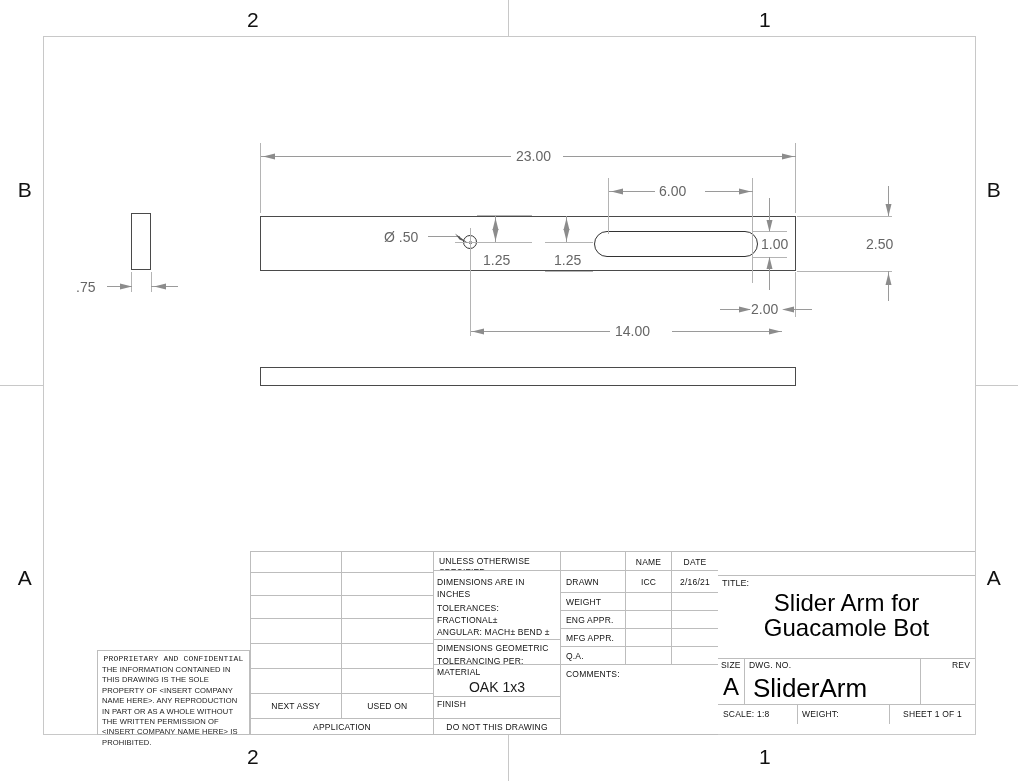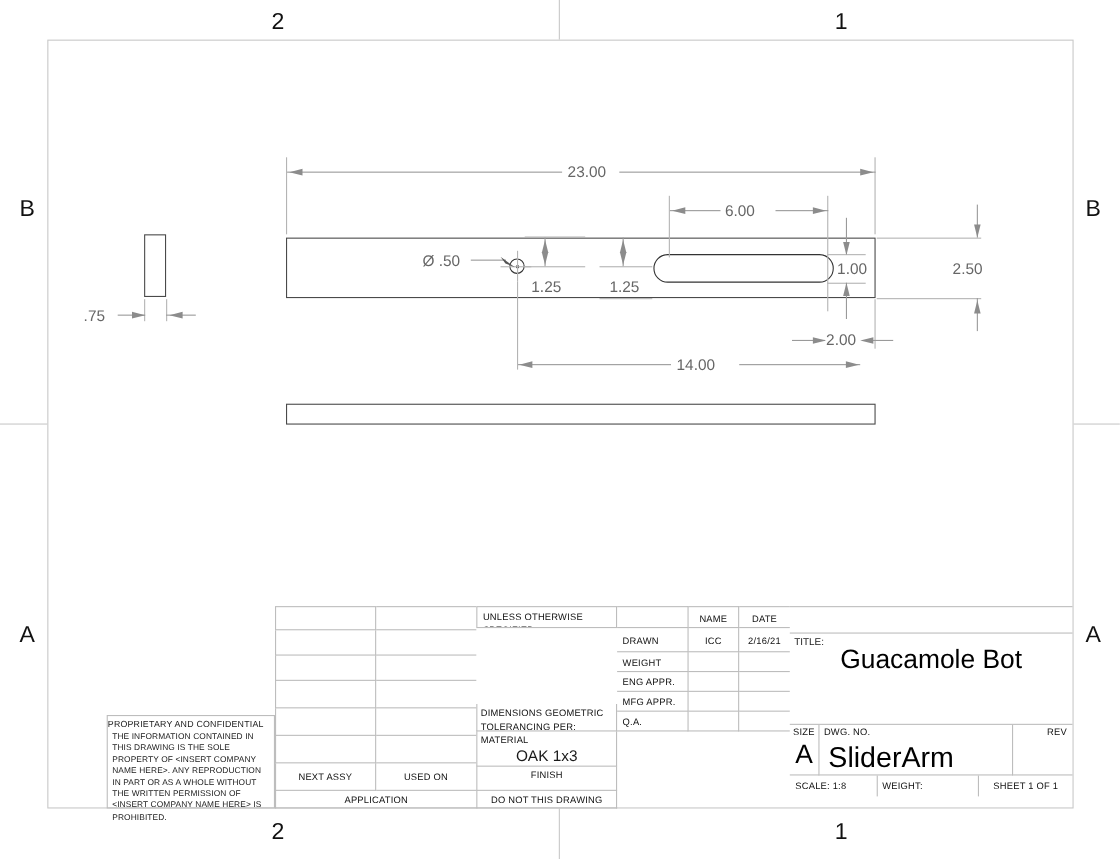--- a/index.html
+++ b/index.html
@@ -55,21 +55,21 @@
     font-size:8.5px;color:#111;letter-spacing:.2px;line-height:1.28;
     padding:2px 3px;display:block;
   }
   .lbl-c{text-align:center;}
   .t-title{font-size:9px;padding:2px 4px 0 4px;display:block;}
   .title-main{
     font-size:24px;text-align:center;line-height:1.04;letter-spacing:0;color:#000;
   }
   .dwgno{font-size:26px;letter-spacing:0;color:#000;line-height:1;}
   .sizeA{font-size:24px;color:#000;line-height:1;}
-  .prop-title{font-size:8px;letter-spacing:.2px;display:block;padding-top:3px;}
+  .prop-title{font-size:8px;text-align:center;letter-spacing:.2px;display:block;padding-top:3px;font-family:Liberation Mono, monospace;}
   .prop-body{font-size:7.6px;line-height:1.37;letter-spacing:.1px;padding:2px 4px;display:block;}
   .mat-val{font-size:14px;text-align:center;display:block;margin-top:-1px;}
 </style>
 </head>
 <body>
 
 <div class="abs" id="sheet-frame"></div>
 
 <div class="abs zone-label" style="left:228px;top:8px;width:50px;">2</div>
 <div class="abs zone-label" style="left:740px;top:8px;width:50px;">1</div>
@@ -242,30 +242,38 @@
 
   <div class="cell leftB noR" style="left:0;top:168px;width:183px;height:16px;">
     <span class="lbl lbl-c" style="padding-top:3px;">APPLICATION</span>
   </div>
 </div>
 
 <div class="abs tb" style="left:433px;top:551px;width:128px;height:184px;">
   <div class="cell leftB topB" style="left:0;top:0;width:128px;height:20px;">
     <span class="lbl" style="padding-top:4px;padding-left:5px;">UNLESS OTHERWISE SPECIFIED:</span>
   </div>
+  <div class="cell leftB" style="left:0;top:20px;width:128px;height:69px;">
+    <span class="lbl" style="padding-top:5px;padding-left:3px;line-height:1.42;">DIMENSIONS ARE IN INCHES</span>
+    <span class="lbl" style="padding:0 3px;line-height:1.42;">TOLERANCES:</span>
+    <span class="lbl" style="padding:0 3px;line-height:1.42;">FRACTIONAL±</span>
+    <span class="lbl" style="padding:0 3px;line-height:1.42;">ANGULAR: MACH±    BEND ±</span>
+    <span class="lbl" style="padding:0 3px;line-height:1.42;">TWO PLACE DECIMAL    ±</span>
+
+  </div>
   <div class="cell leftB" style="left:0;top:89px;width:128px;height:25px;">
     <span class="lbl" style="padding-top:3px;padding-left:3px;">DIMENSIONS GEOMETRIC</span>
     <span class="lbl" style="padding:0 3px;">TOLERANCING PER:</span>
   </div>
   <div class="cell leftB" style="left:0;top:114px;width:128px;height:32px;">
     <span class="lbl" style="padding-top:2px;padding-left:3px;">MATERIAL</span>
     <span class="mat-val">OAK 1x3</span>
   </div>
   <div class="cell leftB" style="left:0;top:146px;width:128px;height:22px;">
-    <span class="lbl" style="padding-top:2px;padding-left:3px;text-align:center;">FINISH</span>
+    <span class="lbl" style="padding-top:2px;padding-left:3px;">FINISH</span>
   </div>
   <div class="cell leftB" style="left:0;top:168px;width:128px;height:16px;">
     <span class="lbl lbl-c" style="padding-top:3px;">DO NOT THIS DRAWING</span>
   </div>
 </div>
 
 <div class="abs tb" style="left:561px;top:551px;width:157px;height:184px;">
   <div class="cell topB" style="left:0;top:0;width:65px;height:20px;"></div>
   <div class="cell topB" style="left:65px;top:0;width:46px;height:20px;">
     <span class="lbl lbl-c" style="padding-top:5px;">NAME</span>
@@ -301,27 +309,31 @@
   </div>
   <div class="cell" style="left:65px;top:78px;width:46px;height:18px;"></div>
   <div class="cell noR" style="left:111px;top:78px;width:46px;height:18px;"></div>
 
   <div class="cell" style="left:0;top:96px;width:65px;height:18px;">
     <span class="lbl" style="padding-top:4px;padding-left:5px;">Q.A.</span>
   </div>
   <div class="cell" style="left:65px;top:96px;width:46px;height:18px;"></div>
   <div class="cell noR" style="left:111px;top:96px;width:46px;height:18px;"></div>
 
+  <div class="cell noR" style="left:0;top:114px;width:157px;height:70px;">
+    <span class="lbl" style="padding-top:4px;padding-left:5px;">COMMENTS:</span>
+  </div>
 </div>
 
 <div class="abs tb" style="left:718px;top:551px;width:257px;height:216px;">
   <div class="cell topB noR" style="left:0;top:0;width:257px;height:25px;"></div>
 
   <div class="cell noR" style="left:0;top:25px;width:257px;height:83px;">
     <span class="t-title">TITLE:</span>
+    <div class="title-main" style="margin-top:3px;">Slider Arm for</div>
     <div class="title-main">Guacamole Bot</div>
   </div>
 
   <div class="cell" style="left:0;top:108px;width:27px;height:46px;">
     <span class="lbl" style="padding-top:1px;padding-left:3px;">SIZE</span>
     <div class="sizeA" style="text-align:center;margin-top:2px;">A</div>
   </div>
   <div class="cell" style="left:27px;top:108px;width:176px;height:46px;">
     <span class="lbl" style="padding-top:1px;padding-left:4px;">DWG.  NO.</span>
     <div class="dwgno" style="padding-left:8px;margin-top:2px;">SliderArm</div>

